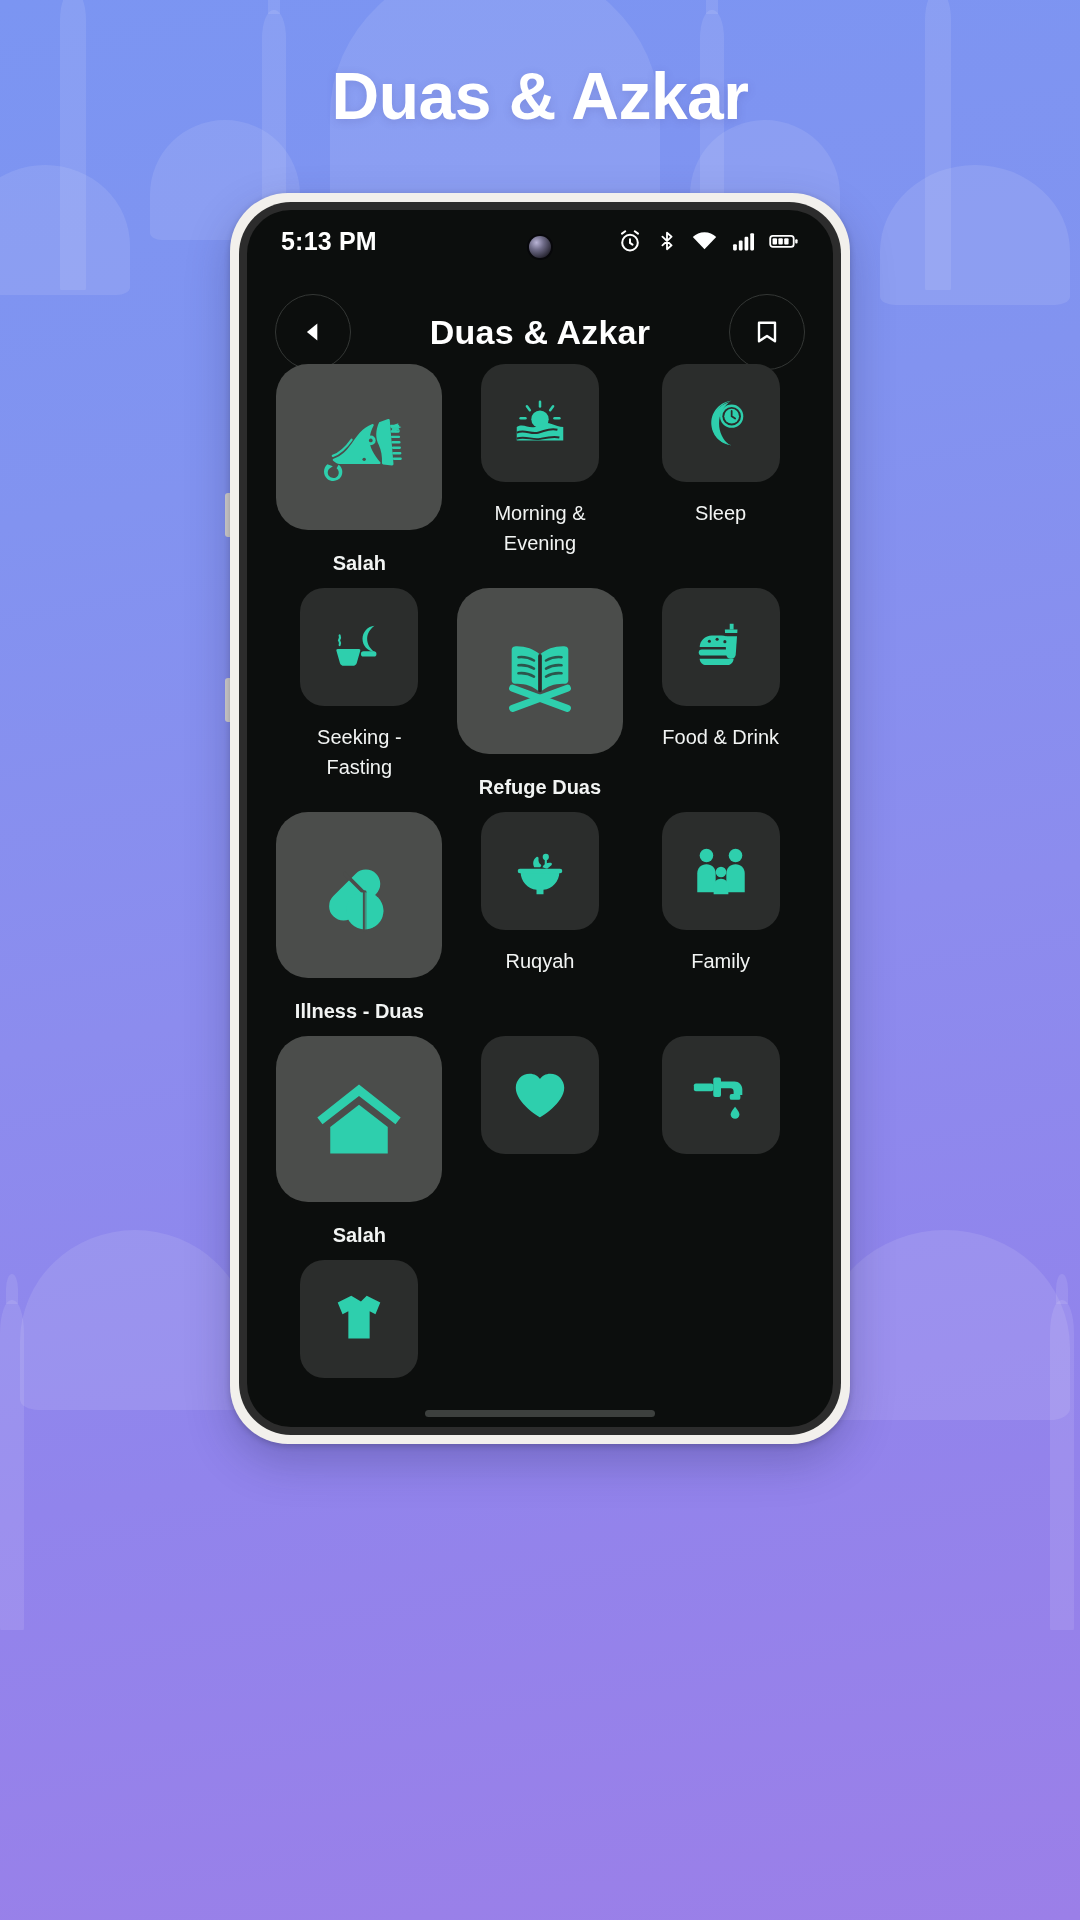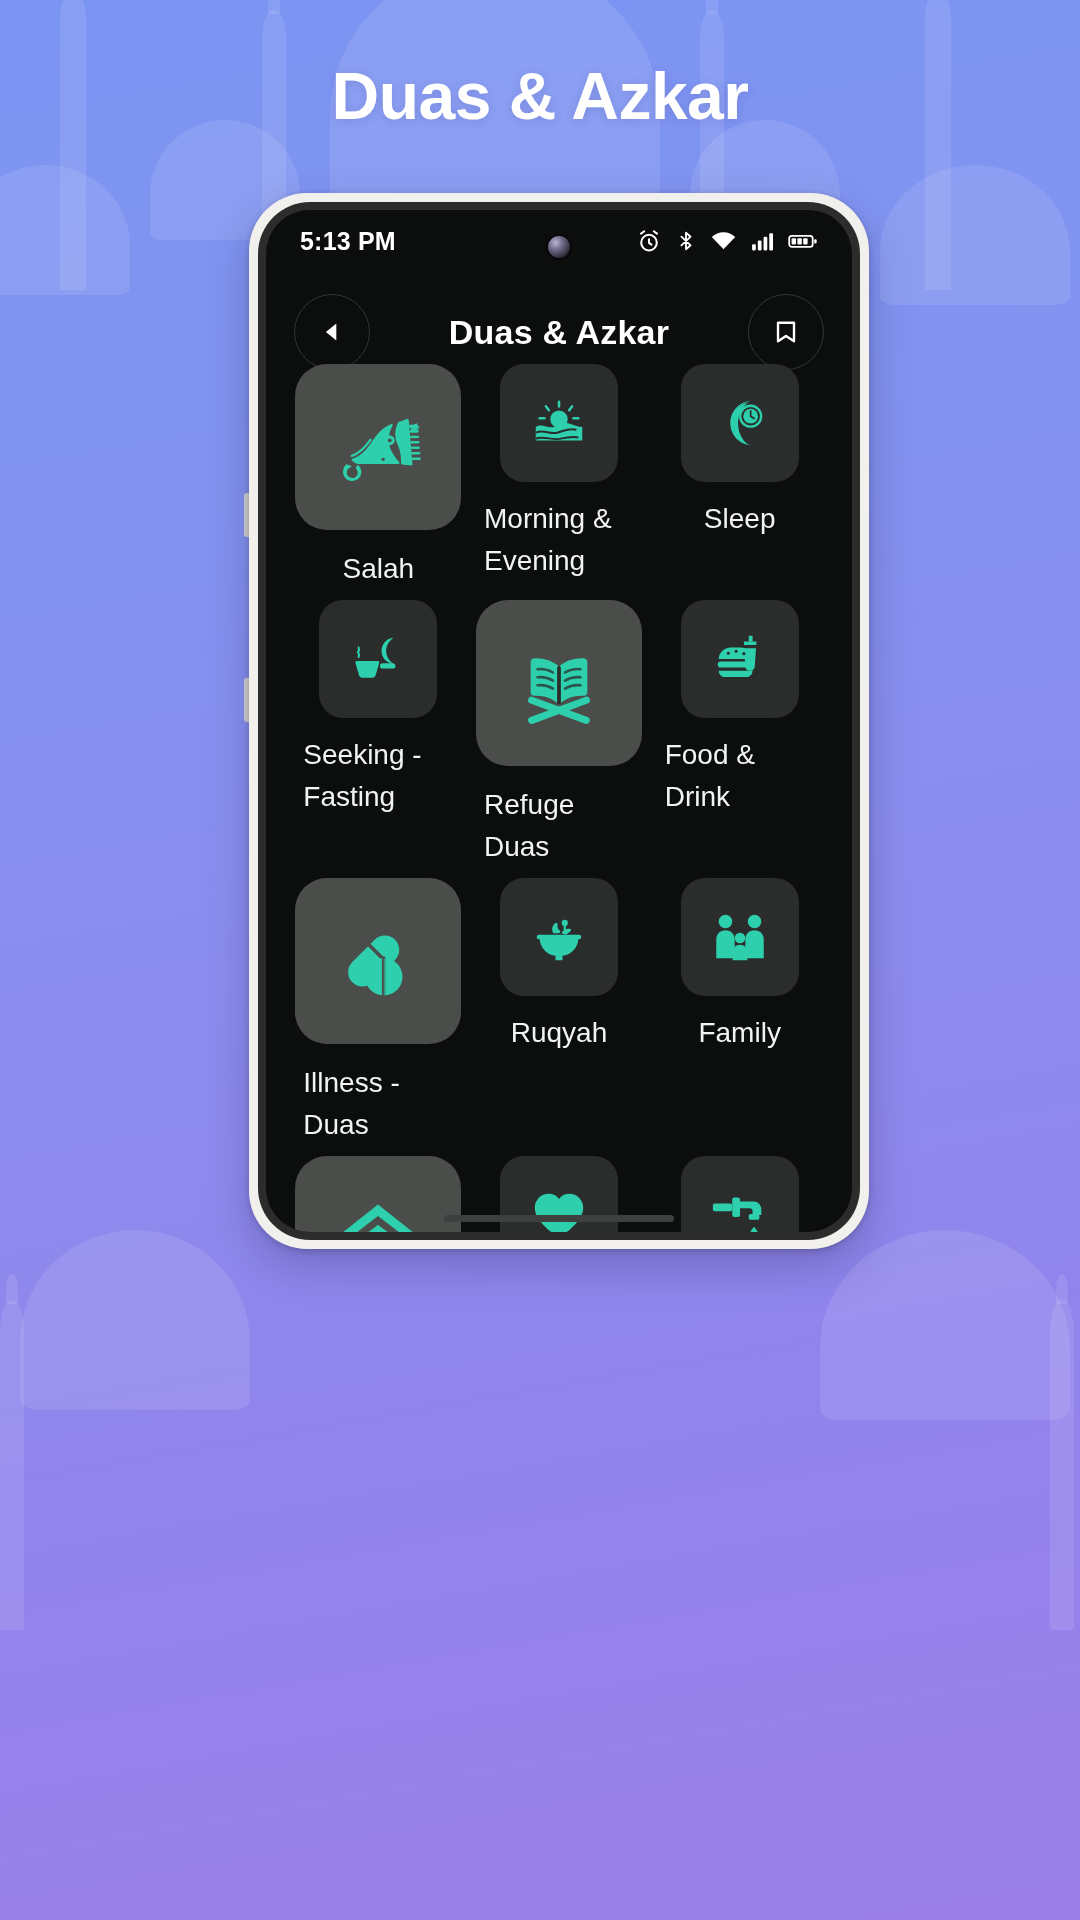--- a/index.html
+++ b/index.html
@@ -31,21 +31,21 @@
   .banner-title{
     position:absolute; top:58px; left:0; width:100%;
     text-align:center; color:#ffffff;
     font-size:66px; font-weight:bold; letter-spacing:-0.5px;
     text-shadow:0 2px 10px rgba(60,60,140,0.18);
   }
 
   
   .phone-wrap{
     position:absolute; left:50%; transform:translateX(-50%);
-    top:193px; width:620px; height:1056px;margin-left:19px;
+    top:193px; width:620px; height:1251px;
   }
   .phone-frame{
     position:absolute; inset:0;
     background:#f2f0ec;
     border-radius:58px;
     box-shadow:0 18px 44px rgba(40,40,90,0.28), 0 2px 6px rgba(0,0,0,0.2);
     padding:12px;
   }
   .phone-inner-ring{
     position:absolute; inset:9px; border-radius:52px;
@@ -115,24 +115,24 @@
     background:#2b2d2c;
     display:flex; align-items:center; justify-content:center;
     transition:none;
   }
   .cell.big .tile{
     width:166px; height:166px; border-radius:32px; background:#4b4d4b;
   }
   .tile svg{ width:62px; height:62px; display:block; }
   .cell.big .tile svg{ width:92px; height:92px; }
   .cell-label{
-    margin-top:16px; color:#f2f4f3; font-size:28px; line-height:1.5;
-    max-width:150px; font-weight:normal;
-  }
-  .cell.big .cell-label{ margin-top:18px; }
+    margin-top:16px; color:#f2f4f3; font-size:20px; line-height:1.5;
+    text-align:center; max-width:150px; font-weight:normal;
+  }
+  .cell.big .cell-label{ margin-top:18px;font-weight:bold; }
 
   
   .nav-pill{
     position:absolute; left:50%; transform:translateX(-50%);
     bottom:10px; width:230px; height:7px; border-radius:4px;
     background:#3d403e;
   }
 </style>
 </head>
 <body>

